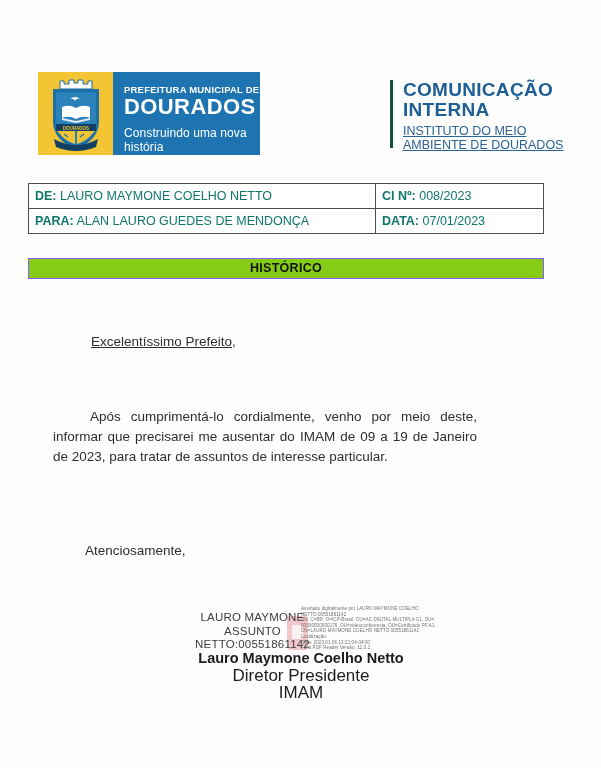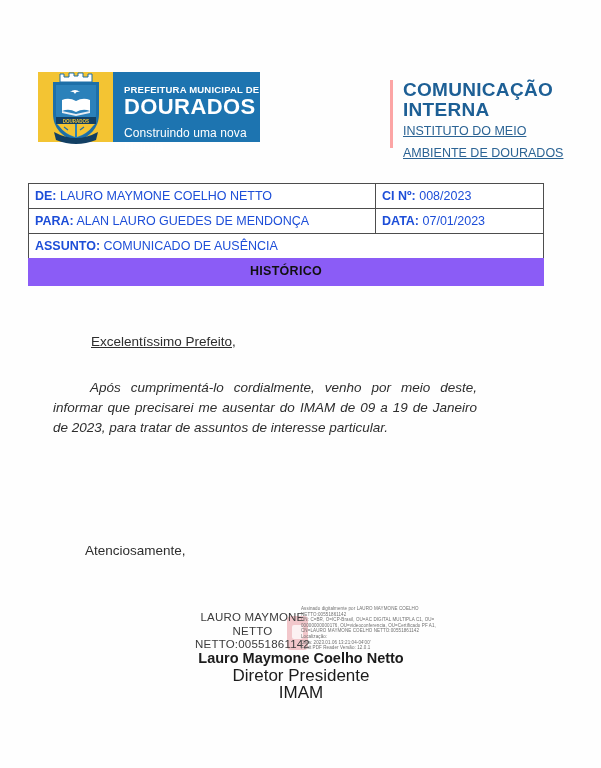--- a/index.html
+++ b/index.html
@@ -2,43 +2,43 @@
 <html><head>
 <meta charset="utf-8">
 <style>
   html,body{margin:0;padding:0;background:#e8e8e8;}
   .page{
     position:relative;width:601px;height:768px;background:#fefefe;
     font-family:"Liberation Sans","DejaVu Sans",sans-serif;color:#2e2e2e;
     overflow:hidden;margin:0 auto;
   }
   
-  .logo{position:absolute;left:28px;top:72px;width:222px;height:70px;display:flex;padding-left:10px;}
+  .logo{position:absolute;left:28px;top:72px;width:222px;height:83px;display:flex;padding-left:10px;}
   .logo-yellow{width:75px;background:#f3c433;display:flex;align-items:center;justify-content:center;}
   .logo-blue{flex:1;background:#1d74b0;color:#fff;padding:12px 0 0 11px;box-sizing:border-box;}
   .logo-line1{font-size:9.5px;font-weight:600;letter-spacing:.2px;}
   .logo-line2{font-size:22px;font-weight:bold;letter-spacing:.4px;line-height:23px;}
   .logo-line3{font-size:12px;font-weight:400;margin-top:8px;letter-spacing:.1px;}
-  .ci-head{position:absolute;left:390px;top:80px;height:68px;border-left:3px solid #fca5a5;padding-left:10px;}
+  .ci-head{position:absolute;left:390px;top:80px;height:68px;border-left:3px solid #14532d;padding-left:10px;}
   .ci-title{font-size:19px;line-height:20px;font-weight:800;color:#1d5f95;letter-spacing:.3px;}
   .ci-sub{font-size:12.5px;line-height:14px;color:#2b6394;font-weight:500;margin-top:4px;text-decoration:underline;}
   
   .meta{position:absolute;left:28px;top:183px;width:516px;border-collapse:collapse;table-layout:fixed;}
   .meta td{border:1px solid #4d4d4d;height:24px;padding:0 0 0 6px;font-size:12.5px;
-    white-space:nowrap;overflow:hidden;background:#fff;vertical-align:middle;color:#1d4ed8;}
+    white-space:nowrap;overflow:hidden;background:#fff;vertical-align:middle;color:#0f766e;}
   .meta .c1{width:340px;}
   .meta b{font-weight:bold;}
-  .historico{position:absolute;left:28px;top:258px;width:516px;height:28px;background:#8b5cf6;
-    border:4px solid #8b5cf6;box-sizing:border-box;text-align:center;font-weight:bold;
+  .historico{position:absolute;left:28px;top:258px;width:516px;height:21px;background:#84cc16;
+    border:1px solid #8b5cf6;box-sizing:border-box;text-align:center;font-weight:bold;
     font-size:12.5px;line-height:19px;letter-spacing:.3px;color:#111;}
   
   .salutation{position:absolute;left:91px;top:334px;font-size:13.5px;text-decoration:underline;}
   .para{position:absolute;left:53px;width:424px;font-size:13.5px;line-height:20px;
     text-align:justify;text-indent:37px;}
-  .p1{top:378px;font-style:italic;}
+  .p1{top:407px;}
   .p2{top:439px;}
   .closing{position:absolute;left:85px;top:543px;font-size:13.5px;}
   
   .dsig{position:absolute;left:175px;top:611px;width:155px;text-align:center;
     font-size:11.5px;line-height:13.5px;color:#3c3c3c;letter-spacing:.2px;}
   .stamp{position:absolute;left:287px;top:616px;width:21px;height:34px;
     background:rgba(224,110,122,.38);border-radius:4px;}
   .stamp:after{content:"";position:absolute;left:5px;top:9px;width:11px;height:14px;
     background:rgba(255,255,255,.75);border-radius:2px;}
   .cert{position:absolute;left:301px;top:606px;width:158px;font-size:4.5px;line-height:5.6px;
@@ -81,49 +81,46 @@
       <div class="logo-line1">PREFEITURA MUNICIPAL DE</div>
       <div class="logo-line2">DOURADOS</div>
       <div class="logo-line3">Construindo uma nova história</div>
     </div>
   </div>
 
   <div class="ci-head">
     <div class="ci-title">COMUNICAÇÃO</div>
     <div class="ci-title">INTERNA</div>
     <div class="ci-sub">INSTITUTO DO MEIO</div>
-    <div class="ci-sub" style="margin-top:8px;">AMBIENTE DE DOURADOS</div>
+    <div class="ci-sub" style="margin-top:0;">AMBIENTE DE DOURADOS</div>
   </div>
 
   <table class="meta">
     <tbody>
         <tr>
       <td class="c1"><b>DE:</b> <span>LAURO MAYMONE COELHO NETTO</span></td>
       <td><b>CI Nº:</b> <span>008/2023</span></td>
     </tr>
     <tr>
       <td class="c1"><b>PARA:</b> <span>ALAN LAURO GUEDES DE MENDONÇA</span></td>
       <td><b>DATA:</b> <span>07/01/2023</span></td>
-    </tr>
-    <tr>
-      <td colspan="2"><b>ASSUNTO:</b> <span>COMUNICADO DE AUSÊNCIA</span></td>
     </tr>
   </tbody>
     </table>
 
   <div class="historico">HISTÓRICO</div>
 
   <div class="salutation">Excelentíssimo Prefeito,</div>
   <div class="para p1">Após cumprimentá-lo cordialmente, venho por meio deste, informar que precisarei me ausentar do IMAM de 09 a 19 de Janeiro de 2023, para tratar de assuntos de interesse particular.</div>
   <div class="closing">Atenciosamente,</div>
 
   <div class="stamp"></div>
   <div class="dsig">
     <div>LAURO MAYMONE</div>
-    <div>NETTO</div>
+    <div>ASSUNTO</div>
     <div>NETTO:00551861142</div>
   </div>
   <div class="cert">Assinado digitalmente por LAURO MAYMONE COELHO
 NETTO:00551861142
 DN: C=BR, O=ICP-Brasil, OU=AC DIGITAL MULTIPLA C1, OU=
 00000000000176, OU=videoconferencia, OU=Certificado PF A1,
 CN=LAURO MAYMONE COELHO NETTO:00551861142
 Localização:
 Data: 2023.01.06 13:21:04-04'00'
 Foxit PDF Reader Versão: 12.0.1</div>

